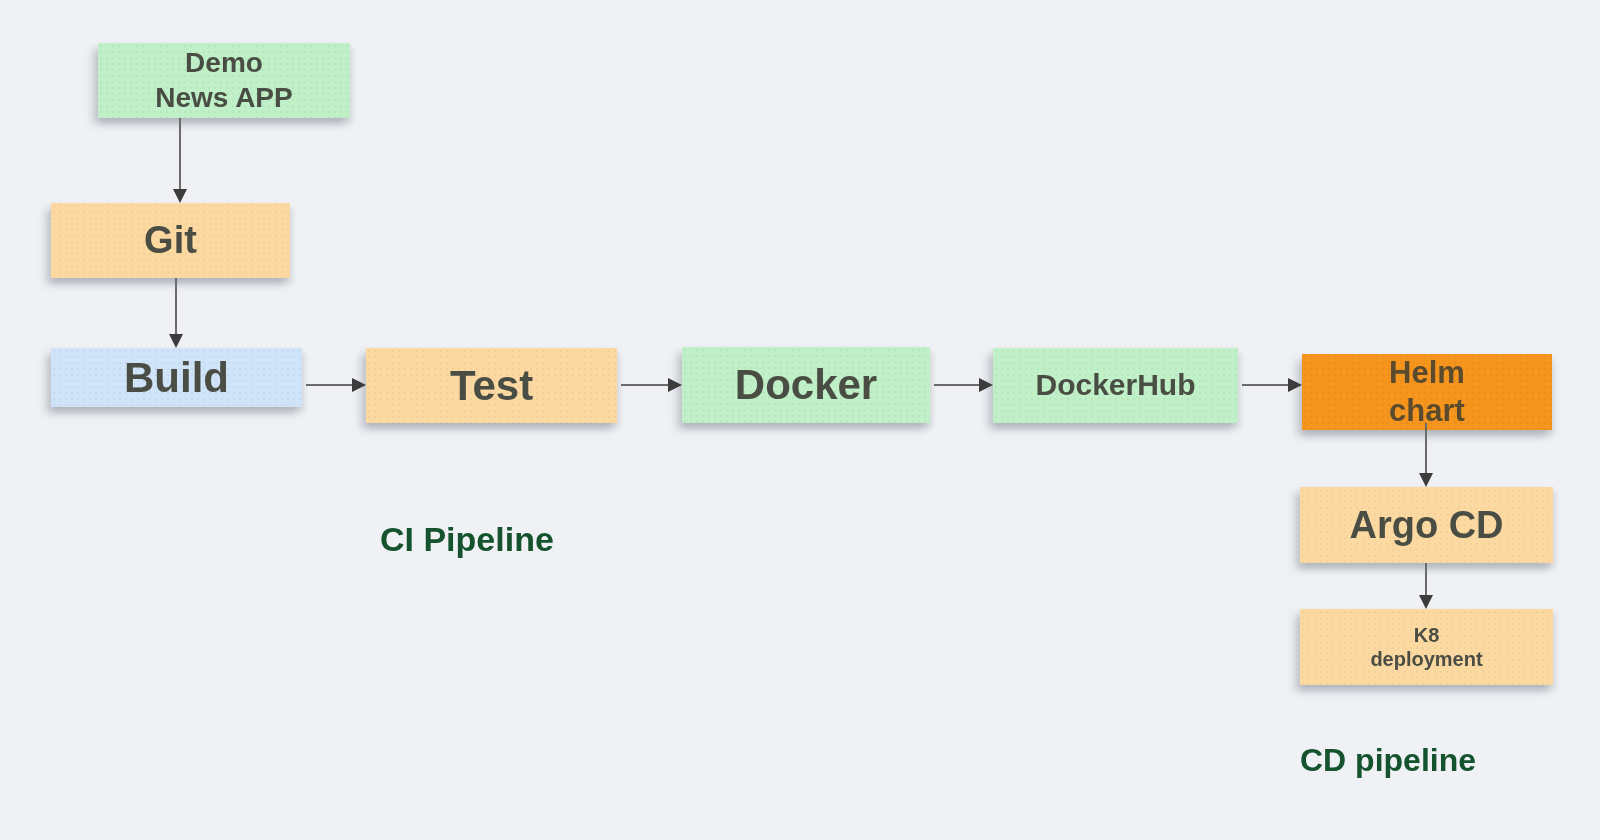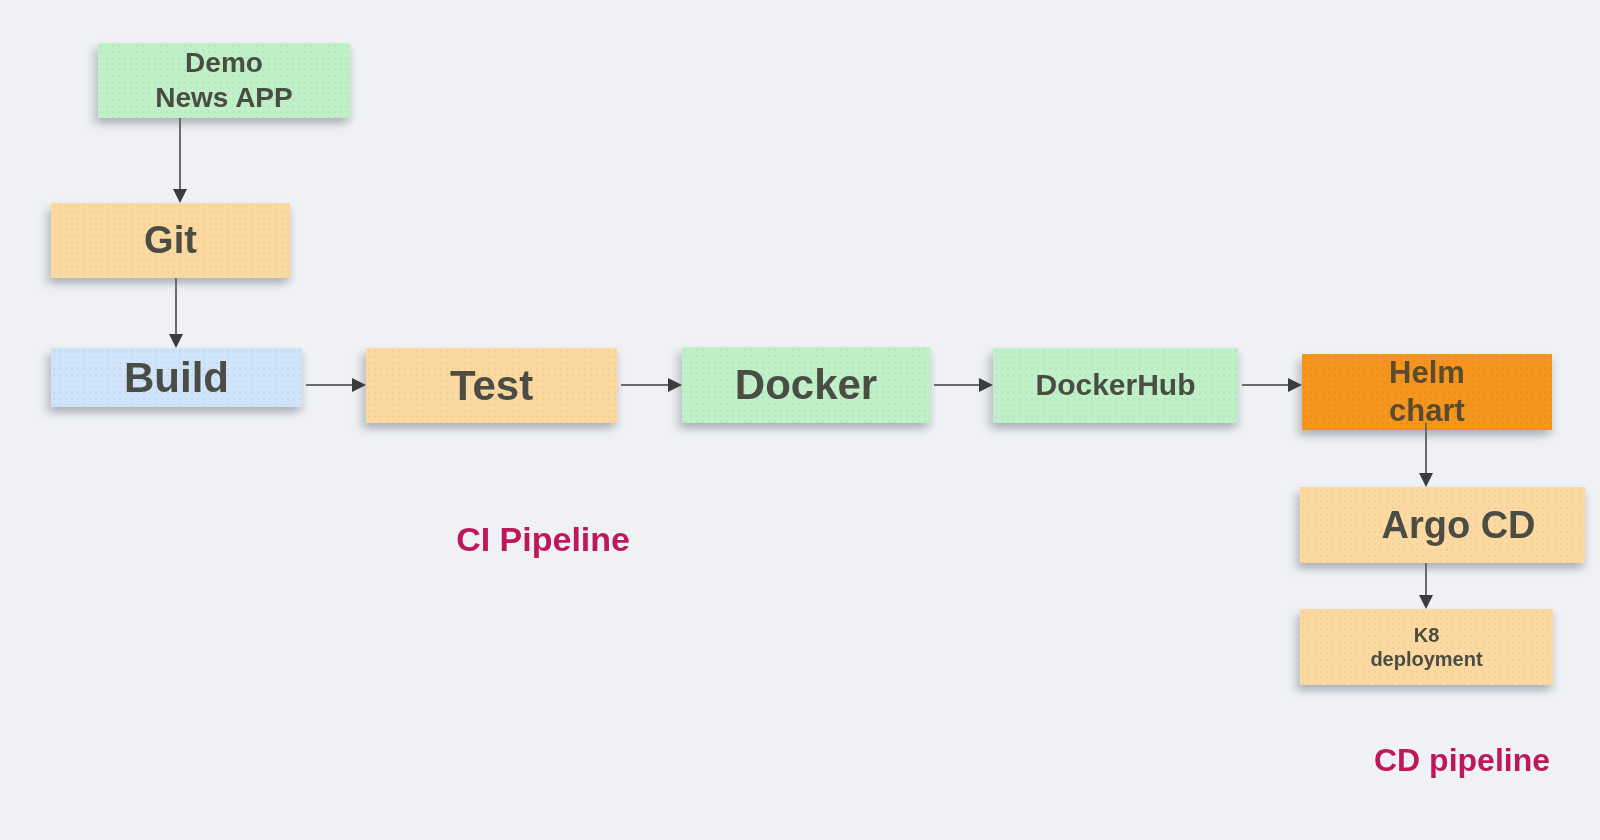--- a/index.html
+++ b/index.html
@@ -35,22 +35,22 @@
   .n-test      { left: 366px;  top: 348px; width: 251px; height: 75px; font-size: 42px; }
   .n-docker    { left: 682px;  top: 347px; width: 248px; height: 76px; font-size: 42px; }
   .n-dockerhub { left: 993px;  top: 348px; width: 245px; height: 75px; font-size: 30px; }
   .n-helm      { left: 1302px; top: 347px; width: 250px; height: 76px; font-size: 31px; color: #5b4b2e; }
   .n-argo      { left: 1300px; top: 487px; width: 253px; height: 76px; font-size: 38px; }
   .n-k8        { left: 1300px; top: 609px; width: 253px; height: 76px; font-size: 20px; }
 
   .free-label {
     position: absolute;
     font-weight: bold;
-    color: #be185d;
-    text-align: right;
+    color: #14532d;
+    text-align: left;
   }
   .l-ci { left: 380px;  top: 520px; width: 250px; font-size: 34px; }
   .l-cd { left: 1300px; top: 742px; width: 250px; font-size: 32px; }
 
   
   .aline-v { position: absolute; width: 2px;  background: #6b6b6b; }
   .aline-h { position: absolute; height: 2px; background: #6b6b6b; }
   .ahead-down {
     position: absolute; width: 0; height: 0;
     border-left: 7px solid transparent; border-right: 7px solid transparent;
@@ -106,21 +106,21 @@
 
   <div class="node n-dockerhub" style="background-color: rgb(191, 240, 199);">
     <span>DockerHub</span>
   </div>
 
   <div class="node n-helm" style="background-color: rgb(246, 149, 29); margin-top: 7px;">
     <span>Helm
 chart</span>
   </div>
 
-  <div class="node n-argo" style="background-color: rgb(252, 217, 161); padding-left: 32px;">
+  <div class="node n-argo" style="background-color: rgb(252, 217, 161);">
     <span>Argo CD</span>
   </div>
 
   <div class="node n-k8" style="background-color: rgb(252, 217, 161);">
     <span>K8
 deployment</span>
   </div>
 
   <div class="aline-v a1-line"></div>
   <div class="ahead-down a1-head"></div>

